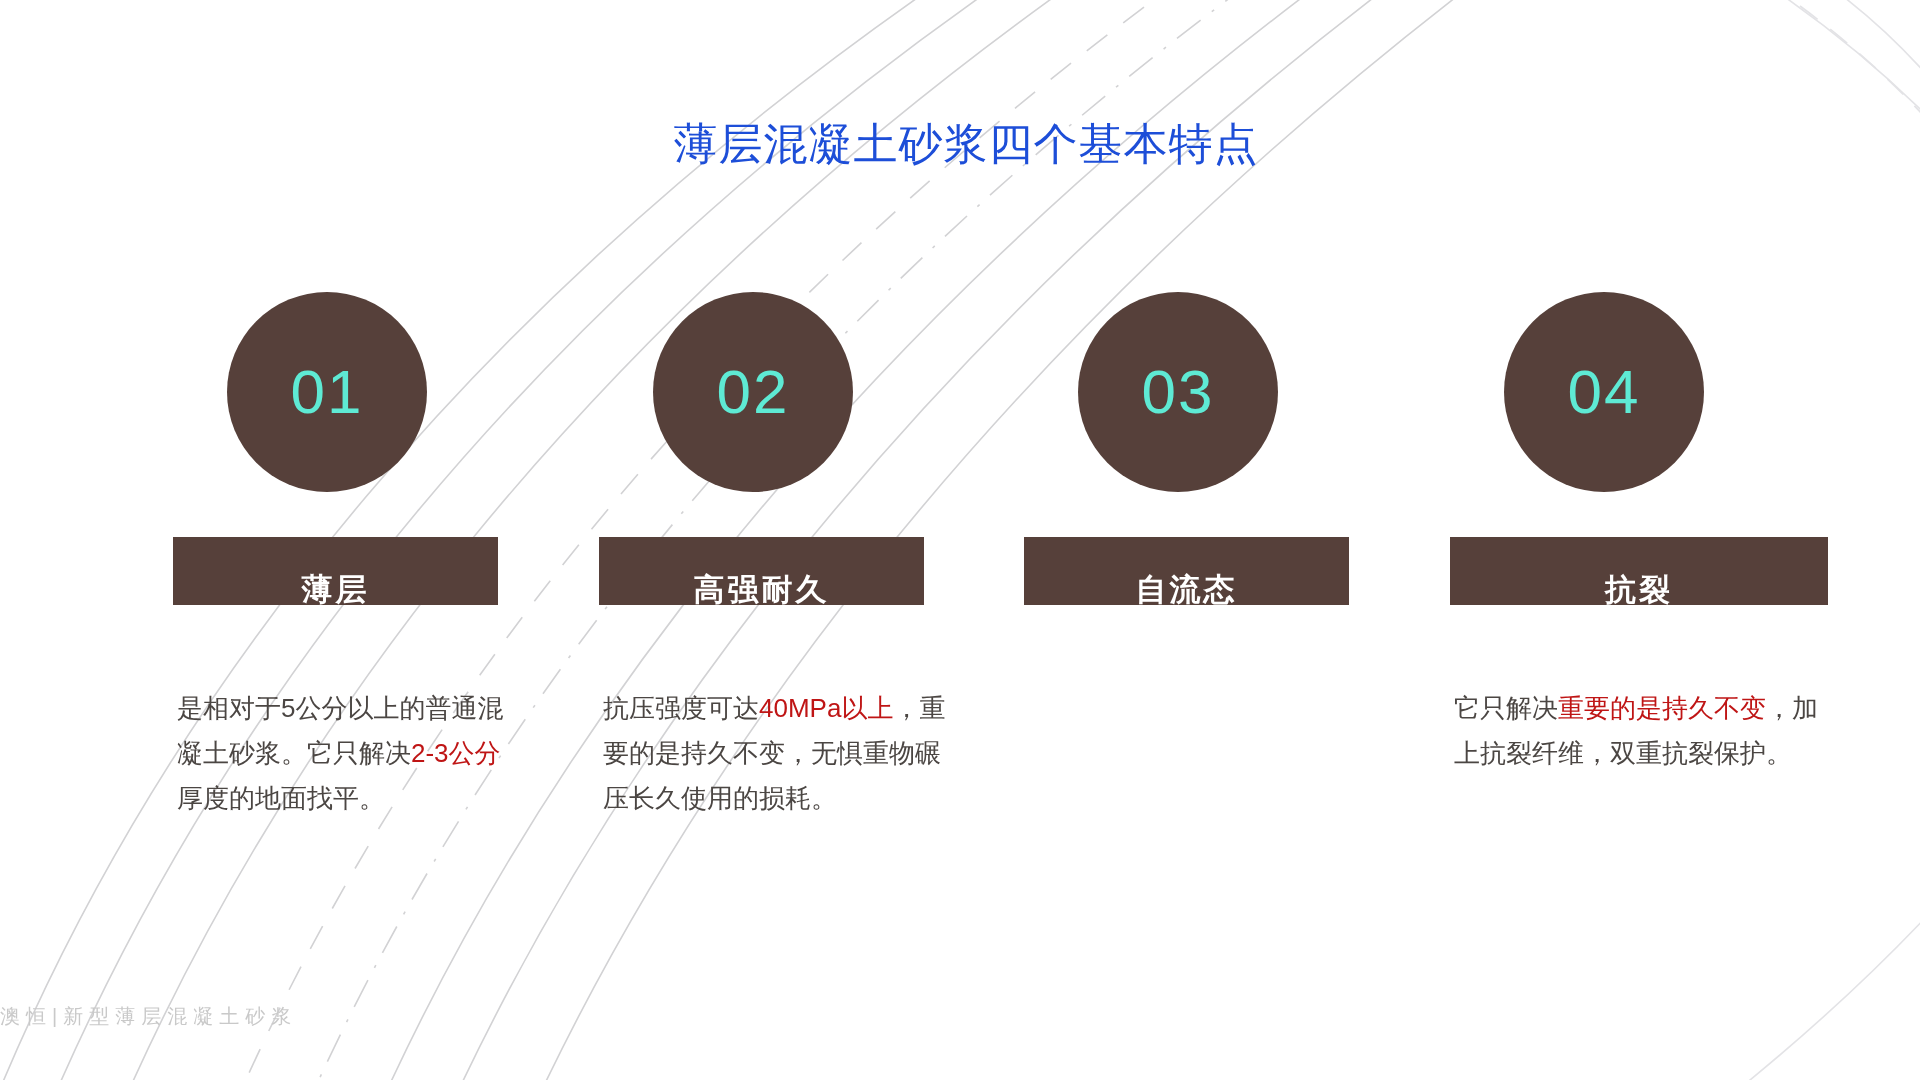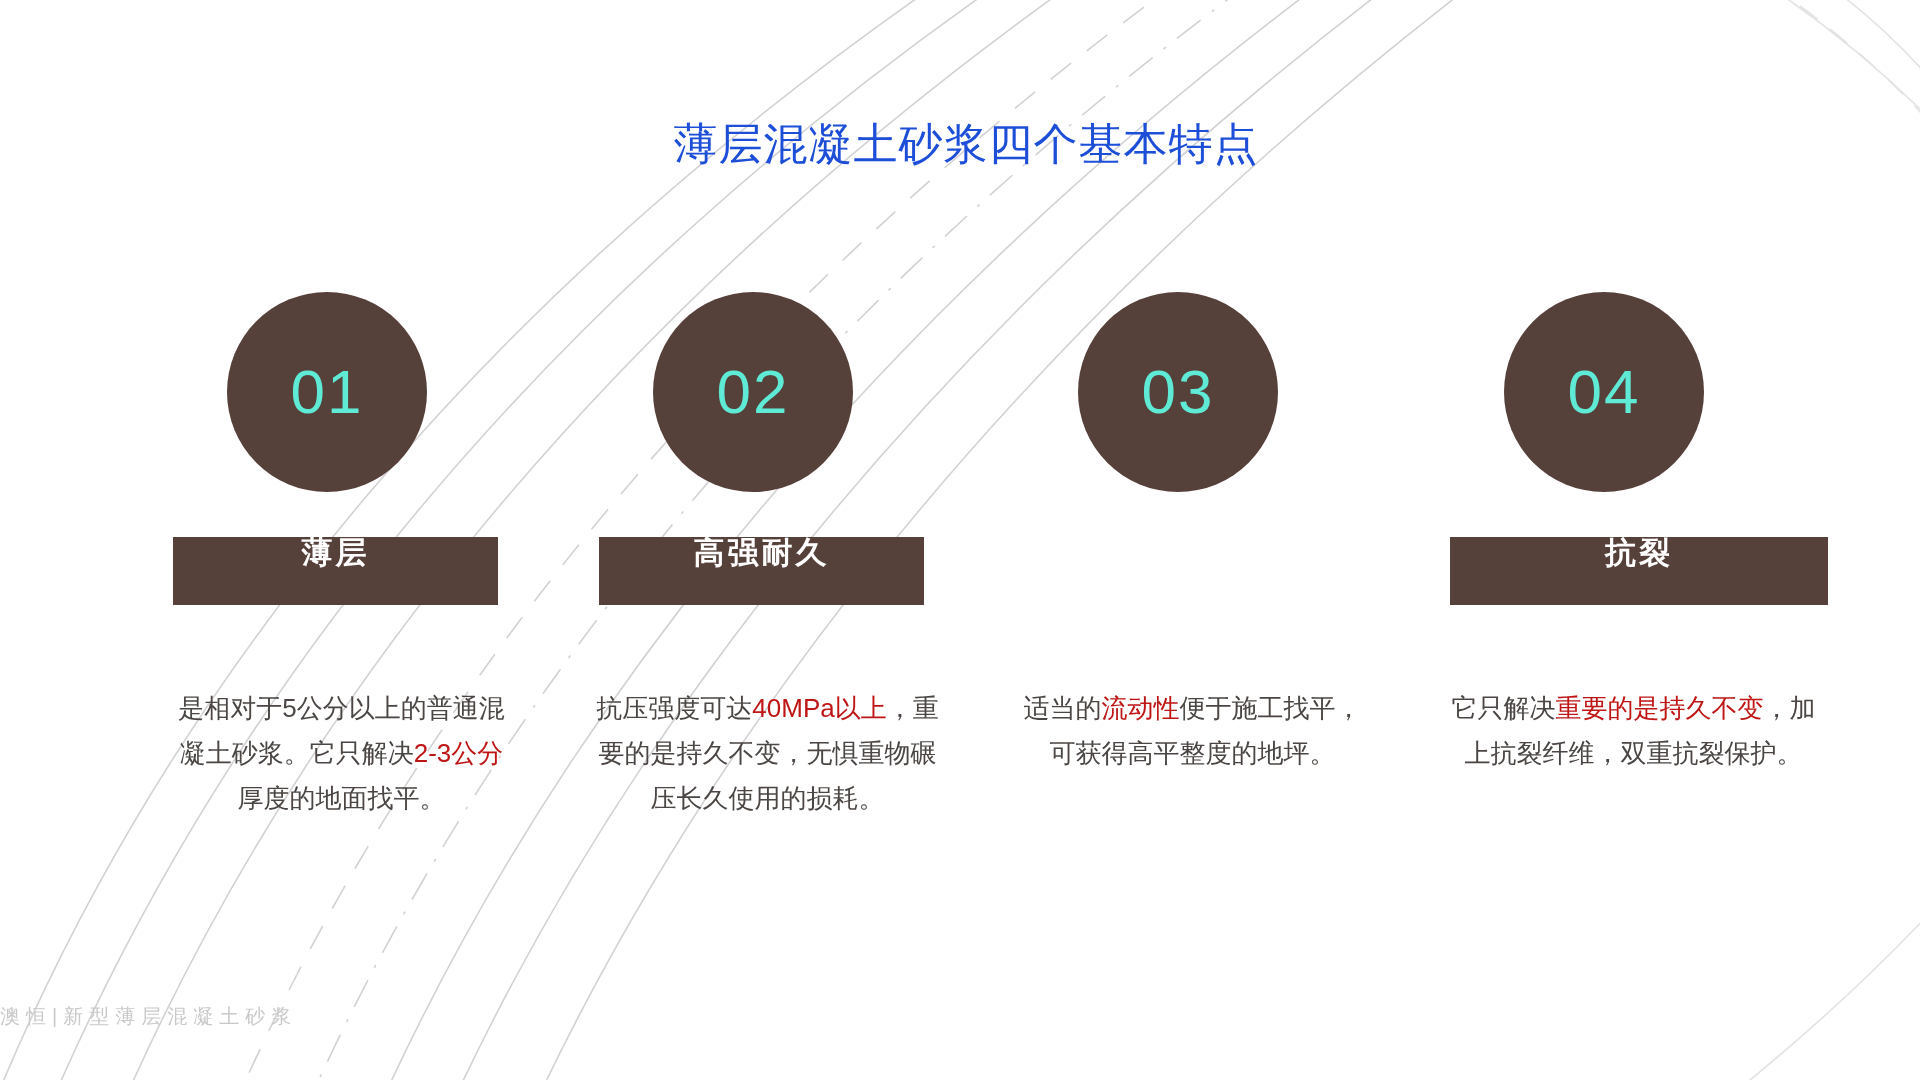--- a/index.html
+++ b/index.html
@@ -39,33 +39,33 @@
   }
   .num-circle .num-text {
     color:#5eead4; font-size:62px; font-weight:400; line-height:1;
     letter-spacing:2px;
   }
 
   .label-box {
     position:absolute; top:537px; left:16px;
     width:325px; height:68px;
     background:#56403a;
-    display:flex; align-items:flex-start; justify-content:center;
+    display:flex; align-items:flex-end; justify-content:center;
   }
   .label-box .label-text {
     color:#ffffff; font-size:31px; font-weight:bold; letter-spacing:3px;
     line-height:1;
   }
 
   .body-text {
-    position:absolute; top:686px; left:12px;
+    position:absolute; top:686px; left:20px;
     width:345px;
     font-size:26px; line-height:1.73;
     color:#4b4643;
-    text-align:center;
+    text-align:left;
   }
   .body-text .hl { color:#bf1515; }
 
   
   .col-4 .body-text { width:375px; }
   .col-4 .label-box { width:378px; }
 
   
   .footer {
     position:absolute; top:1003px; left:0; width:1920px;
@@ -116,21 +116,23 @@
     <div class="label-box">
       <span class="label-text">高强耐久</span>
     </div>
     <div class="body-text"><span>抗压强度可达</span><span class="hl">40MPa以上</span><span>，重要的是持久不变，无惧重物碾压长久使用的损耗。</span></div>
   </div>
 
   <div class="column col-3">
     <div class="num-circle">
       <span class="num-text">03</span>
     </div>
-    <div class="body-text"><span>适当的</span><span class="hl">流动性</span><span>便于施工找平，可获得高平整度的地坪。</span></div>
+    <div class="label-box">
+      <span class="label-text">自流态</span>
+    </div>
   </div>
 
   <div class="column col-4">
     <div class="num-circle">
       <span class="num-text">04</span>
     </div>
     <div class="label-box">
       <span class="label-text">抗裂</span>
     </div>
     <div class="body-text"><span>它只解决</span><span class="hl">重要的是持久不变</span><span>，加上抗裂纤维，双重抗裂保护。</span></div>

